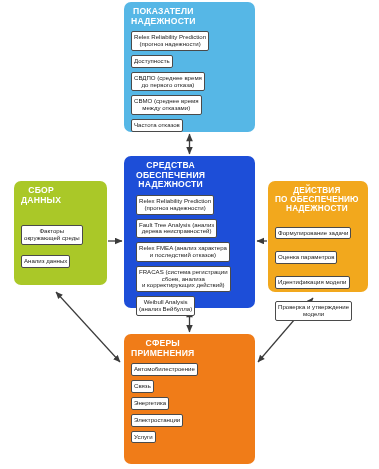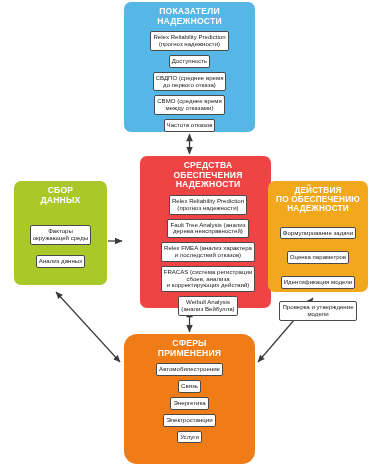--- a/index.html
+++ b/index.html
@@ -25,21 +25,21 @@
     height: 469px;
     pointer-events: none;
   }
   .node {
     position: absolute;
     box-sizing: border-box;
     border-radius: 7px;
     padding: 5px 7px 7px 7px;
     display: flex;
     flex-direction: column;
-    align-items: center;
+    align-items: flex-start;
   }
   .node-title {
     text-align: center;
     color: #ffffff;
     font-weight: bold;
     line-height: 1.12;
     letter-spacing: 0.2px;
     margin-bottom: 5px;
     white-space: pre-line;
   }
@@ -62,22 +62,22 @@
   
   #node-metrics {
     left: 124px; top: 2px; width: 131px; height: 130px;
     background: #56b7e6;
   }
   #node-metrics .node-title { font-size: 8.6px; }
   #node-metrics .item { font-size: 6.1px; }
 
   
   #node-tools {
-    left: 140px; top: 156px; width: 131px; height: 152px;
-    background: #ef4444;
+    left: 124px; top: 156px; width: 131px; height: 152px;
+    background: #1d4ed8;
     padding-left: 12px;
   }
   #node-tools .node-title { font-size: 8.6px; }
   #node-tools .item { font-size: 6.1px; }
 
   
   #node-data {
     left: 14px; top: 181px; width: 93px; height: 104px;
     background: #aac828;
   }
@@ -91,21 +91,20 @@
     background: #f2a81d;
     gap: 8px;
   }
   #node-actions .node-title { font-size: 8.2px; }
   #node-actions .item { font-size: 6.1px; }
 
   
   #node-domains {
     left: 124px; top: 334px; width: 131px; height: 130px;
     background: #f07c18;
-    border-radius: 13px;
   }
   #node-domains .node-title { font-size: 8.6px; }
   #node-domains .item { font-size: 6.1px; }
 </style>
 </head>
 <body>
 
 <div id="canvas">
 
   <svg class="connectors" viewBox="0 0 379 469">

